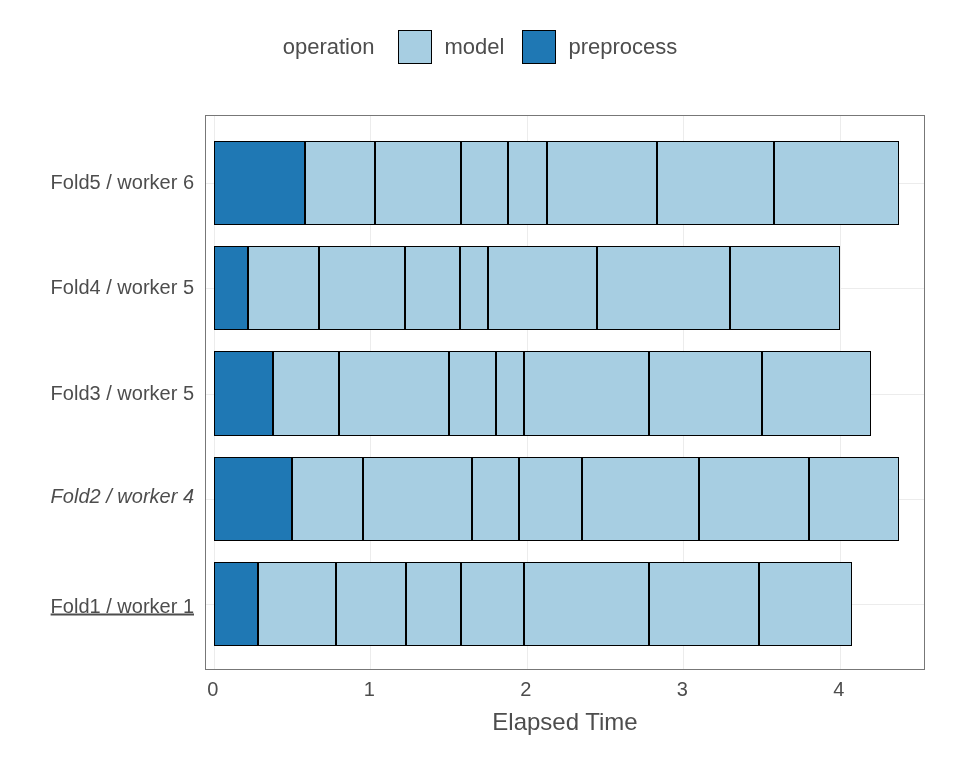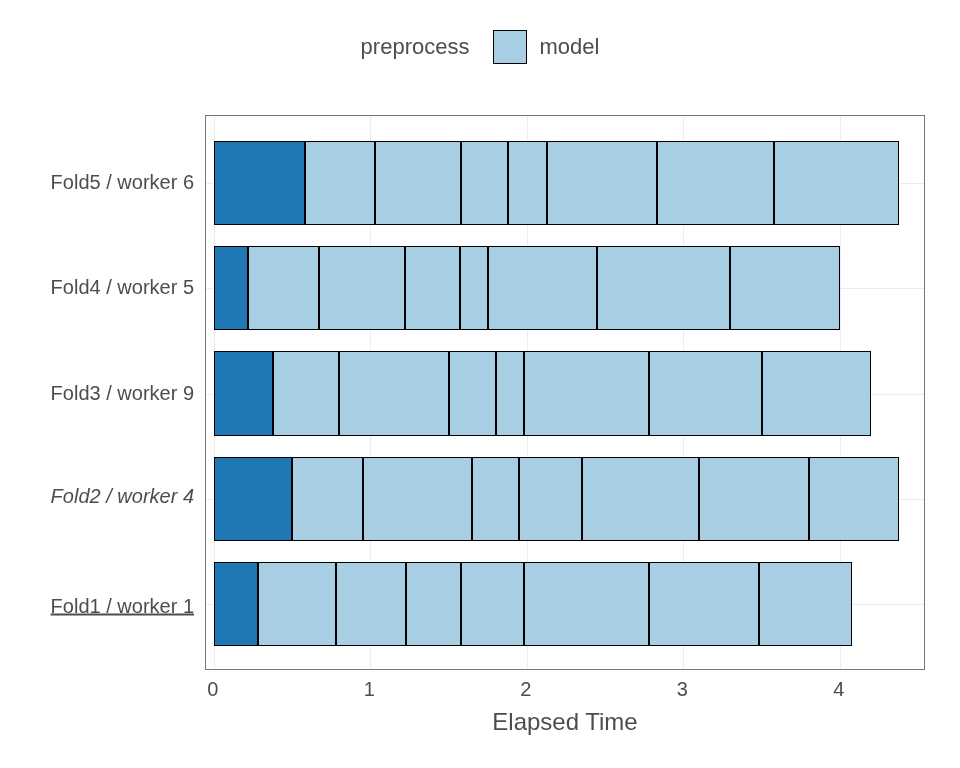--- a/index.html
+++ b/index.html
@@ -90,24 +90,28 @@
   }
   .fill-model { background: #a7cee2; }
   .fill-preprocess { background: #1f78b4; }
 </style>
 </head>
 <body>
 
 <div class="container">
 
   <div class="legend">
-    <span class="title">preprocess</span>
+    <span class="title">operation</span>
     <span class="item">
       <span class="swatch fill-model"></span>
       <span>model</span>
+    </span>
+    <span class="item">
+      <span class="swatch fill-preprocess"></span>
+      <span>preprocess</span>
     </span>
   </div>
 
   <div class="panel" id="panel">
 
   <div class="grid-v" style="left: 7.82609px;"></div>
       <div class="grid-v" style="left: 164.348px;"></div>
       <div class="grid-v" style="left: 320.87px;"></div>
       <div class="grid-v" style="left: 477.391px;"></div>
       <div class="grid-v" style="left: 633.913px;"></div>
@@ -164,21 +168,21 @@
         <div class="seg fill-model" style="left: 255.13px; width: 62.6087px;"></div>
         <div class="seg fill-model" style="left: 317.739px; width: 125.217px;"></div>
         <div class="seg fill-model" style="left: 442.957px; width: 109.565px;"></div>
         <div class="seg fill-model" style="left: 552.522px; width: 93.913px;"></div>
       </div>
     </div>
 
   <div id="ylabs">
       <div class="ylab" style="top: 181.7px;">Fold5 / worker 6</div>
       <div class="ylab" style="top: 287.1px;">Fold4 / worker 5</div>
-      <div class="ylab" style="top: 392.5px;">Fold3 / worker 9</div>
+      <div class="ylab" style="top: 392.5px;">Fold3 / worker 5</div>
       <div class="ylab" style="top: 496px; font-style: italic;">Fold2 / worker 4</div>
       <div class="ylab" style="top: 606px; text-decoration: underline;">Fold1 / worker 1</div>
     </div>
 
   <div id="xlabs">
       <div class="xlab" style="left: 212.826px;">0</div>
       <div class="xlab" style="left: 369.348px;">1</div>
       <div class="xlab" style="left: 525.87px;">2</div>
       <div class="xlab" style="left: 682.391px;">3</div>
       <div class="xlab" style="left: 838.913px;">4</div>

